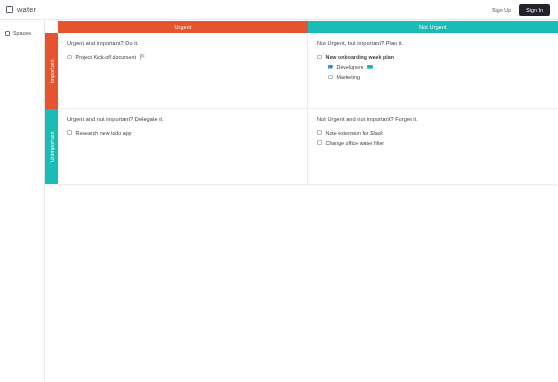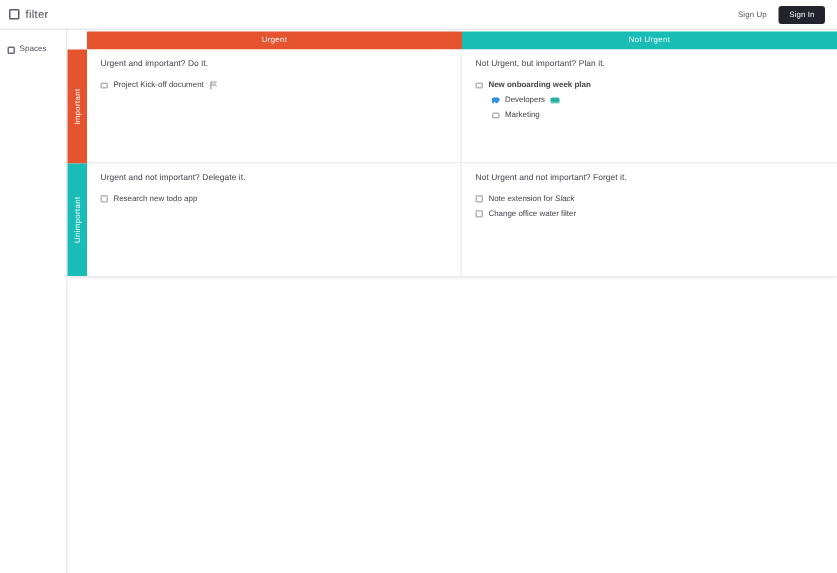--- a/index.html
+++ b/index.html
@@ -218,21 +218,21 @@
     flex: 0 0 auto;
     display: block;
   }
 </style>
 </head>
 <body>
 
 <div class="topbar">
   <div class="brand">
     <span class="brand-mark"></span>
-    <span class="brand-name">filter</span>
+    <span class="brand-name">water</span>
   </div>
   <div class="topbar-right">
     <button class="btn-signup">Sign Up</button>
     <button class="btn-signin">Sign In</button>
   </div>
 </div>
 
 <div class="layout">
 
   <div class="sidebar">

